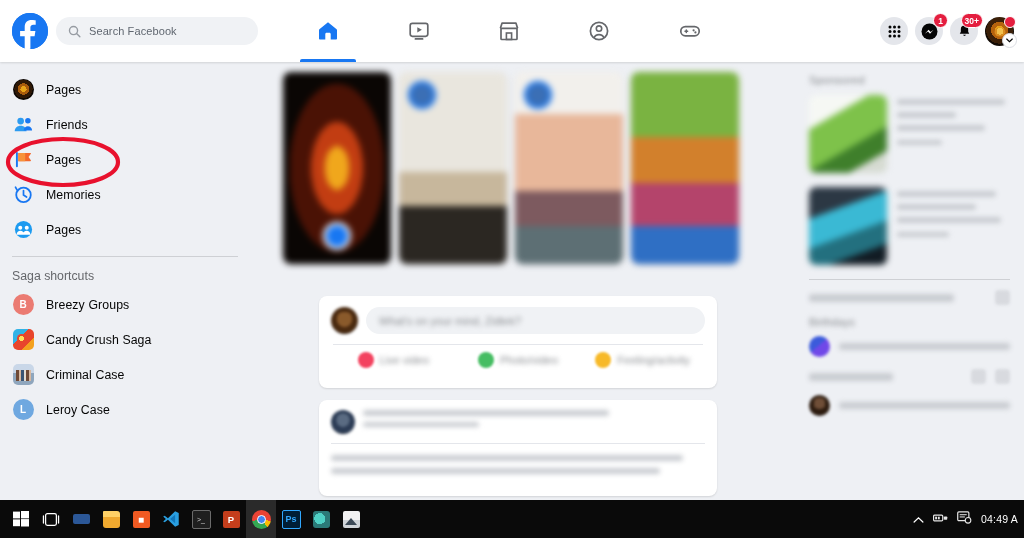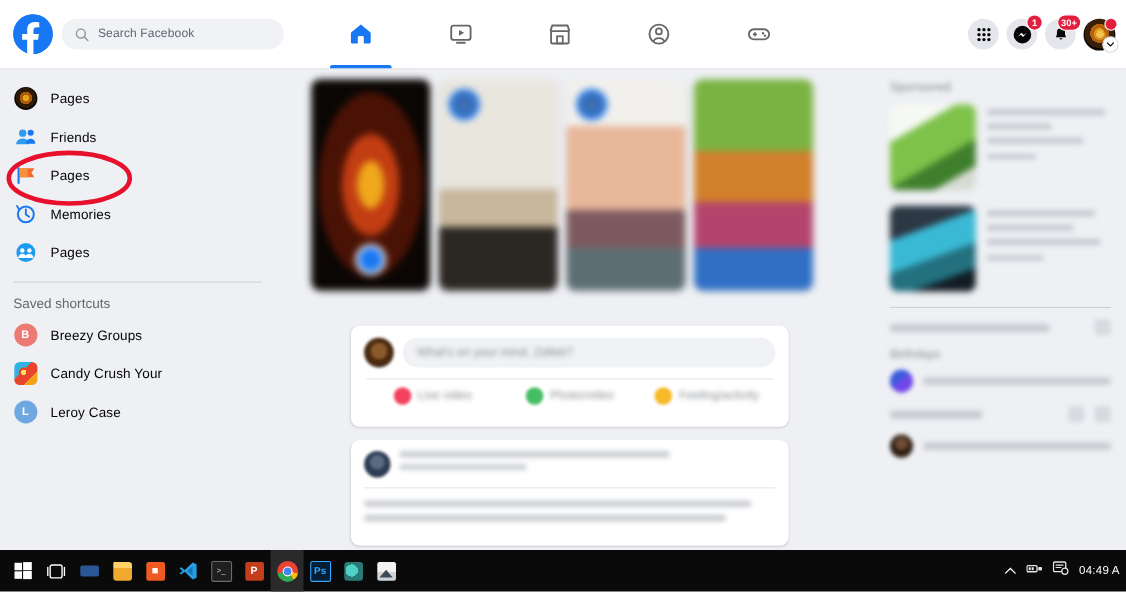--- a/index.html
+++ b/index.html
@@ -318,36 +318,42 @@
           <circle cx="7.6" cy="9.1" r="2.1" fill="#fff"></circle>
             <circle cx="14.4" cy="9.1" r="2.1" fill="#fff"></circle>
           <path d="M3.8 16.4c0-2.6 1.9-4.2 3.9-4.2s3.9 1.6 3.9 4.2zM10.4 16.4c0-2.6 1.9-4.2 3.9-4.2s3.9 1.6 3.9 4.2z" fill="#fff"></path>
         </svg>
       </span>
       <span class="side-label">Pages</span>
     </div>
 
 
     <div class="side-divider"></div>
-    <div class="side-head">Saved shortcuts</div>
+    <div class="side-head">Saga shortcuts</div>
 
     <div class="side-item">
       <span class="side-ico">
         <span class="ava-letter" style="background:#eb7b72">B</span>
       </span>
       <span class="side-label">Breezy Groups</span>
     </div>
 
     <div class="side-item">
       <span class="side-ico">
           <span class="ava-game g-candy"></span>
         </span>
-      <span class="side-label">Candy Crush Your</span>
-    </div>
-
+      <span class="side-label">Candy Crush Saga</span>
+    </div>
+
+    <div class="side-item">
+      <span class="side-ico">
+          <span class="ava-game g-criminal"></span>
+        </span>
+      <span class="side-label">Criminal Case</span>
+    </div>
 
     <div class="side-item">
       <span class="side-ico">
         <span class="ava-letter" style="background:#6fa8e0">L</span>
       </span>
       <span class="side-label">Leroy Case</span>
     </div>
   </div>
 
   <svg class="annot" viewBox="0 0 140 70">

